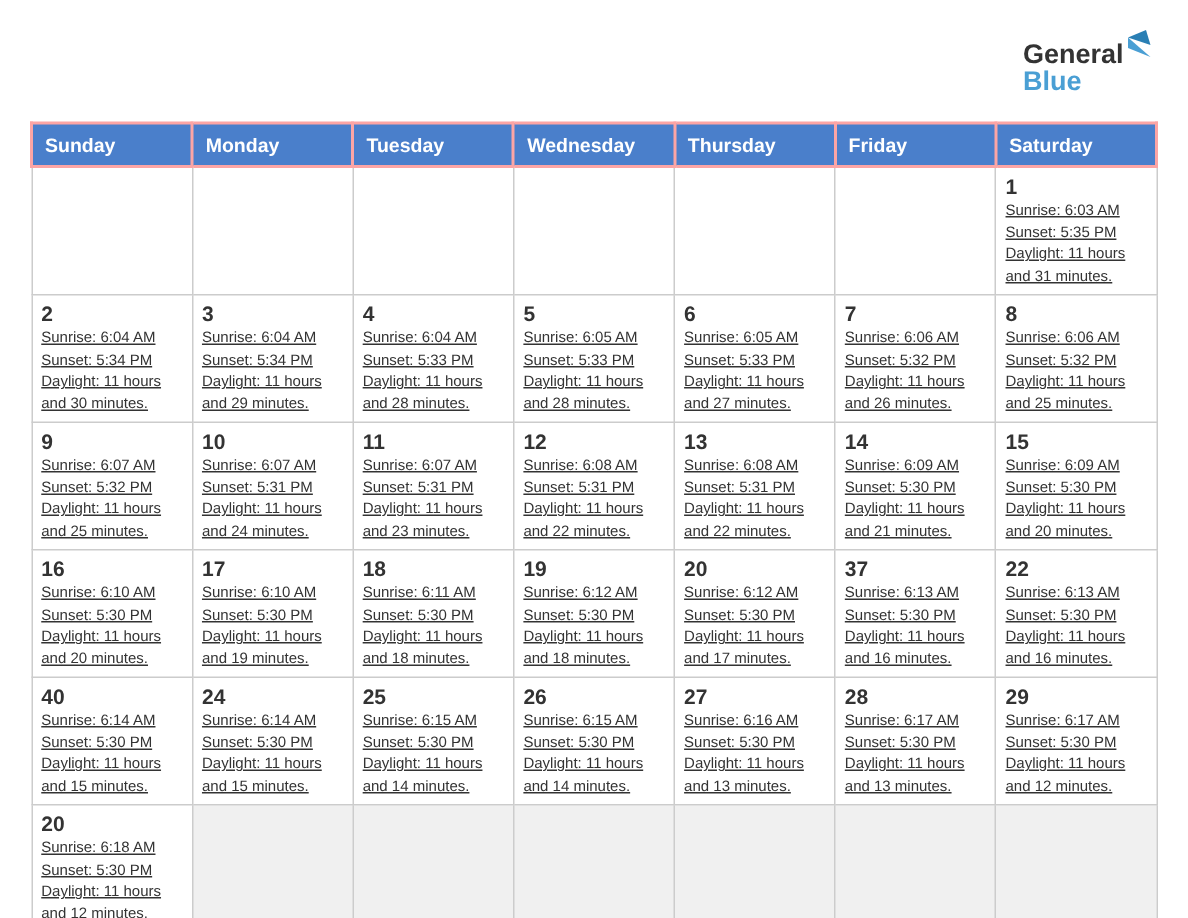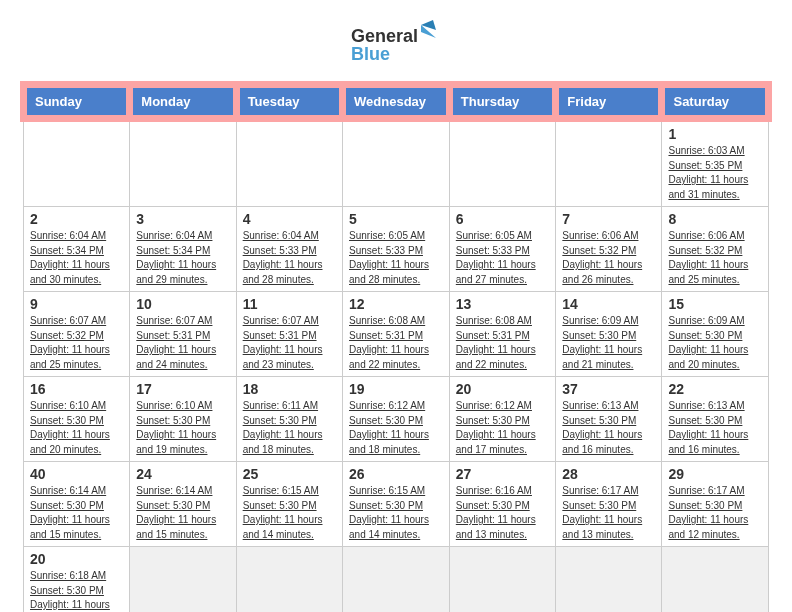--- a/index.html
+++ b/index.html
@@ -5,21 +5,21 @@
     * { margin: 0; padding: 0; box-sizing: border-box; }
     body {
       font-family: Arial, sans-serif;
       background: #fff;
       width: 792px;
       min-height: 612px;
       padding: 20px;
     }
     .header {
       display: flex;
-      justify-content: center;
+      justify-content: flex-end;
       align-items: flex-start;
       margin-bottom: 16px;
     }
     .logo {
       display: flex;
       align-items: center;
       gap: 4px;
     }
     .title-block {
       text-align: right;
@@ -37,21 +37,21 @@
       width: 100%;
       border-collapse: collapse;
       border: 1px solid #ccc;
     }
     .calendar th {
       background-color: #4a7fcb;
       color: #fff;
       text-align: left;
       padding: 6px 8px;
       font-size: 13px;
-      border: 7px solid #fca5a5;
+      border: 2px solid #fca5a5;
     }
     .calendar td {
       vertical-align: top;
       border: 1px solid #ccc;
       padding: 4px 6px;
       width: 107px;
       min-height: 80px;
       font-size: 10.5px;
       color: #333;
       background: #fff;

